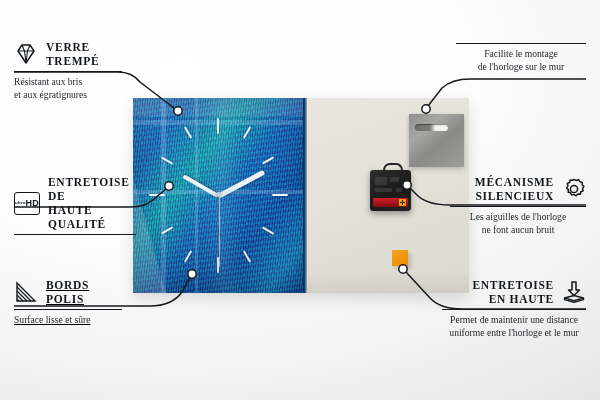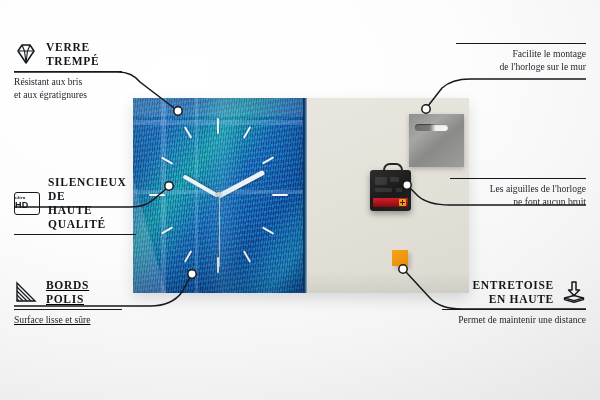--- a/index.html
+++ b/index.html
@@ -104,26 +104,26 @@
     font-size:11.5px;letter-spacing:.7px;color:#12161a;line-height:1.22;
   }
   .c-left .c-head{justify-content:flex-start;}
   .c-right .c-head{justify-content:flex-end;}
   .c-right .c-title{text-align:right;}
   .c-rule{height:1.4px;background:#15191d;margin-top:3px;}
   .c-sub{
     font-family:"Liberation Serif", serif;font-size:9.6px;color:#23282d;
     line-height:1.32;margin-top:4px;
   }
-  .c-right .c-sub{text-align:right;}
+  .c-right .c-sub{text-align:center;}
   .ico{width:24px;height:24px;flex:0 0 24px;display:block;}
   svg.ico{overflow:visible;}
   .hdbox{
     width:24px;height:21px;flex:0 0 24px;border:1.6px solid #15191d;border-radius:3px;
-    display:flex;flex-direction:column;justify-content:center;line-height:1;
+    display:flex;flex-direction:row;align-items:center;justify-content:center;line-height:1;
   }
   .hdbox .u{font-family:"Liberation Sans", sans-serif;font-size:4.4px;font-weight:bold;letter-spacing:.2px;}
   .hdbox .h{font-family:"Liberation Sans", sans-serif;font-size:9px;font-weight:bold;letter-spacing:.2px;}
 
   .leader{position:absolute;left:0;top:0;width:600px;height:400px;pointer-events:none;}
   .leader path{fill:none;stroke:#15191d;stroke-width:1.5;}
   .leader circle{fill:#ffffff;stroke:#15191d;stroke-width:1.5;}
 </style>
 </head>
 <body>
@@ -217,21 +217,21 @@
     </div>
   </div>
 
   <div class="callout c-left" style="left:14px;top:175px;width:122px;">
     <div class="c-head">
       <span class="hdbox">
         <span class="u">ultra</span>
         <span class="h">HD</span>
       </span>
       <span class="c-title">
-        <span>SILENCIEUX DE</span><br>
+        <span>ENTRETOISE DE</span><br>
         <span>HAUTE QUALITÉ</span>
       </span>
     </div>
     <div class="c-rule" style="width:122px;"></div>
   </div>
 
   <div class="callout c-left" style="left:14px;top:278px;width:108px;text-decoration:underline;">
     <div class="c-head">
       <svg class="ico" viewBox="0 0 24 24">
         <path d="M3 3 L21 21 H3 Z" fill="none" stroke="#15191d" stroke-width="1.4"></path>
@@ -250,20 +250,30 @@
 
   <div class="callout c-right" style="left:456px;top:40px;width:130px;">
     <div class="c-rule" style="width:130px;"></div>
     <div class="c-sub">
       <span>Facilite le montage</span><br>
       <span>de l'horloge sur le mur</span>
     </div>
   </div>
 
   <div class="callout c-right" style="left:450px;top:175px;width:136px;">
+    <div class="c-head">
+      <span class="c-title">
+        <span>MÉCANISME</span><br>
+        <span>SILENCIEUX</span>
+      </span>
+      <svg class="ico" viewBox="0 0 24 24">
+        <path d="M12 2.4 l2.3 1.1 2.3-.9 1.3 2.1 2.4.5 -.2 2.5 1.8 1.7 -1.4 2.1 .7 2.4 -2.3 .9 -.6 2.4 -2.5 -.2 -1.8 1.8 -2.1-1.4 -2.4 .7 -.9-2.3 -2.4-.6 .2-2.5 -1.8-1.8 1.4-2.1 -.7-2.4 2.3-.9 .6-2.4 2.5 .2 Z" fill="none" stroke="#15191d" stroke-width="1.5" stroke-linejoin="round"></path>
+        <circle cx="12" cy="12" r="3.6" fill="none" stroke="#15191d" stroke-width="1.5"></circle>
+      </svg>
+    </div>
     <div class="c-rule" style="width:136px;"></div>
     <div class="c-sub">
       <span>Les aiguilles de l'horloge</span><br>
       <span>ne font aucun bruit</span>
     </div>
   </div>
 
   <div class="callout c-right" style="left:442px;top:278px;width:144px;">
     <div class="c-head">
       <span class="c-title">
@@ -272,16 +282,17 @@
       </span>
       <svg class="ico" viewBox="0 0 24 24">
         <path d="M10 2 H14 V10 H17.5 L12 15.5 L6.5 10 H10 Z" fill="none" stroke="#15191d" stroke-width="1.5" stroke-linejoin="round"></path>
         <path d="M12 15.5 L21.5 18 L12 20.6 L2.5 18 Z" fill="none" stroke="#15191d" stroke-width="1.4" stroke-linejoin="round"></path>
         <path d="M2.5 18 V19.6 L12 22.2 L21.5 19.6 V18" fill="none" stroke="#15191d" stroke-width="1.4" stroke-linejoin="round"></path>
       </svg>
     </div>
     <div class="c-rule" style="width:144px;"></div>
     <div class="c-sub">
       <span>Permet de maintenir une distance</span><br>
+      <span>uniforme entre l'horloge et le mur</span>
     </div>
   </div>
 
 </div>
 
 </body></html>

